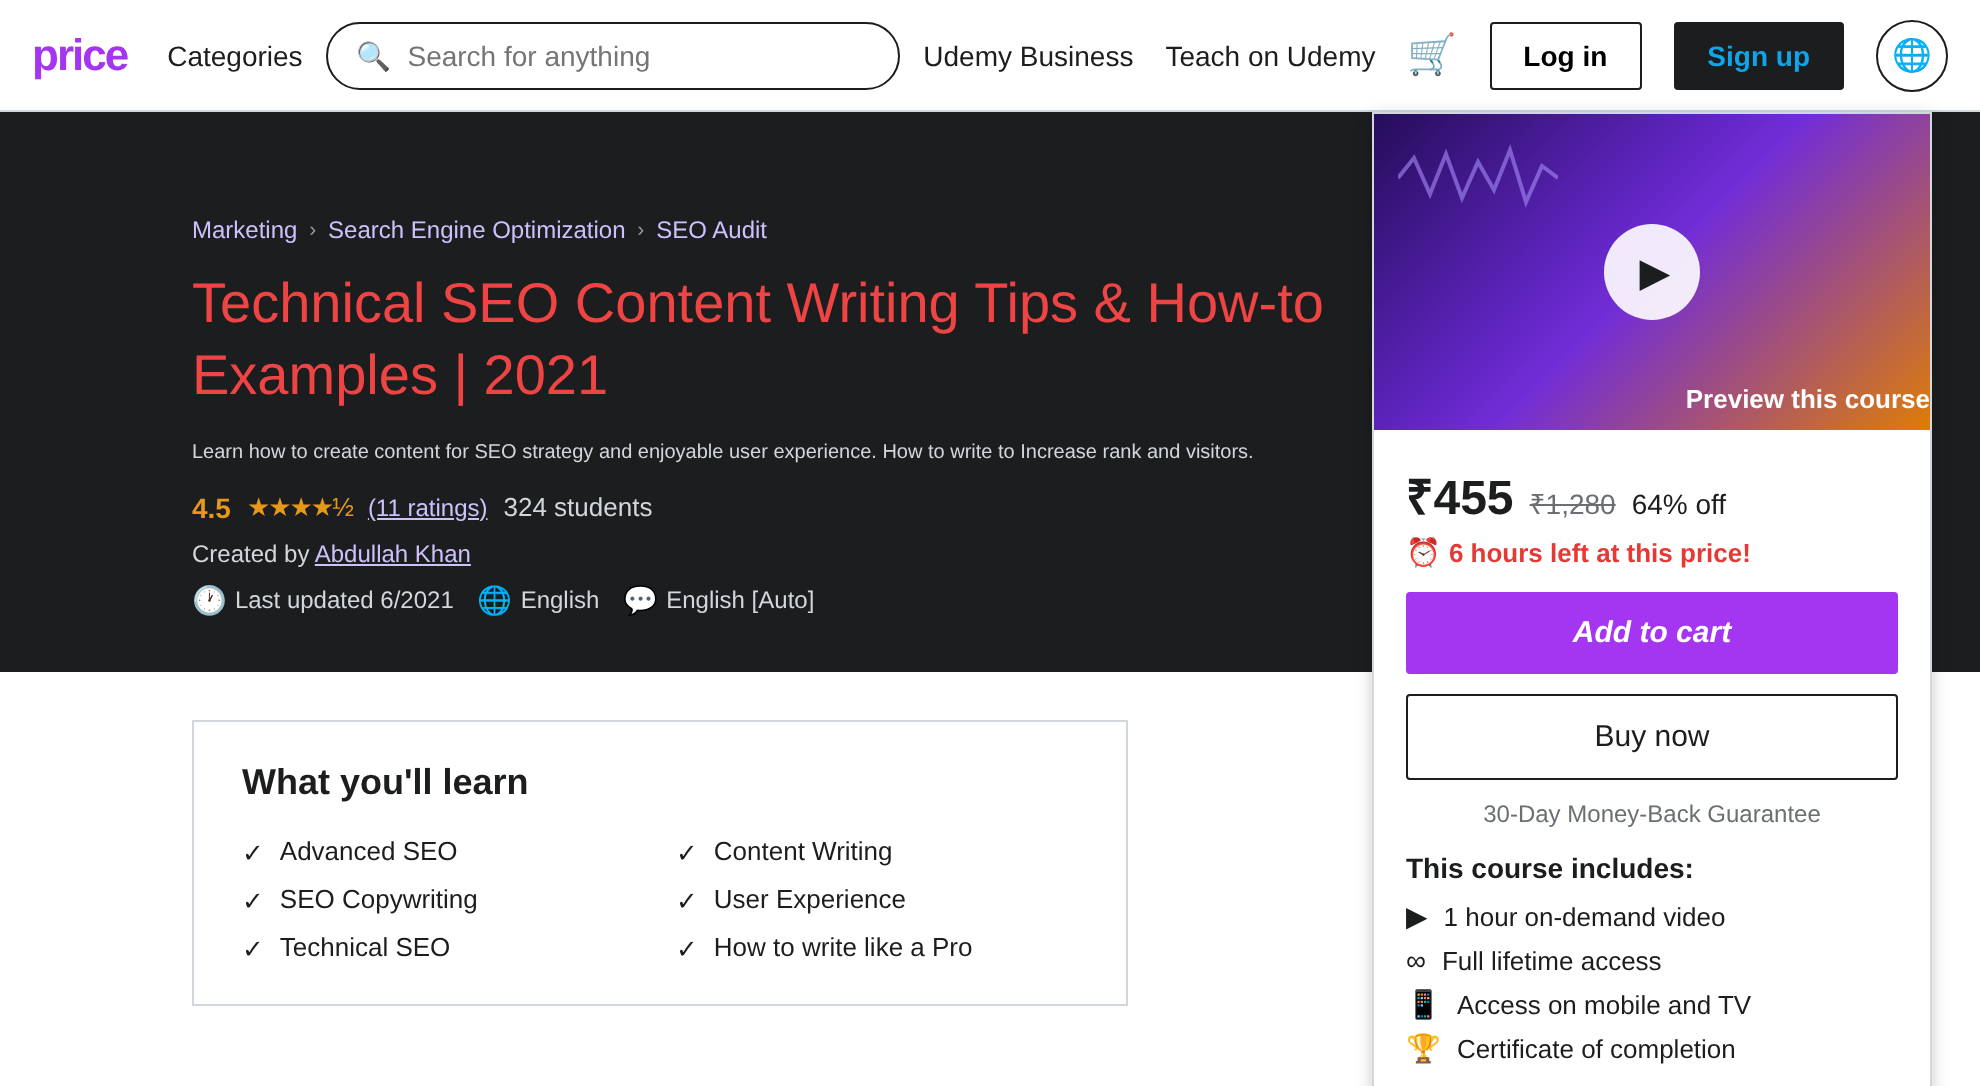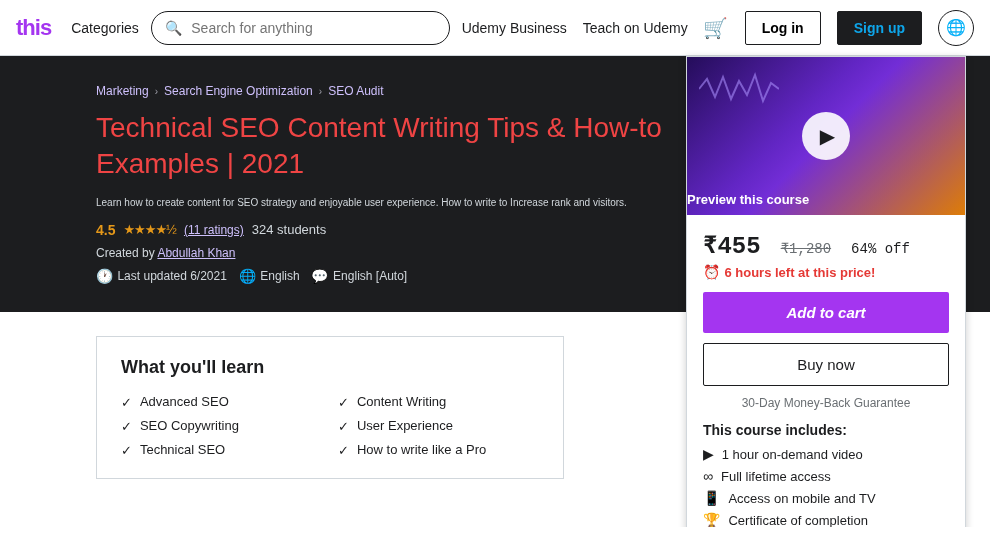--- a/index.html
+++ b/index.html
@@ -14,21 +14,21 @@
     .search-input { border: none; outline: none; width: 100%; font-size: 14px; color: #6a6f73; background: transparent; }
     .nav-right { display: flex; align-items: center; gap: 16px; margin-left: auto; }
     .nav-link { font-size: 14px; color: #1c1d1f; cursor: pointer; white-space: nowrap; font-weight: 500; }
     .cart-icon { font-size: 20px; cursor: pointer; }
     .btn-login { border: 1px solid #1c1d1f; background: #fff; padding: 8px 16px; font-size: 14px; font-weight: 700; cursor: pointer; border-radius: 2px; }
     .btn-signup { background: #1c1d1f; color: #0ea5e9; padding: 8px 16px; font-size: 14px; font-weight: 700; cursor: pointer; border: 1px solid #1c1d1f; border-radius: 2px; }
     .globe-btn { border: 1px solid #1c1d1f; background: #fff; width: 36px; height: 36px; border-radius: 50%; display: flex; align-items: center; justify-content: center; cursor: pointer; font-size: 16px; }
 
     
     .hero { background: #1c1d1f; color: #fff; padding: 28px 24px 28px 96px; display: flex; align-items: flex-start; position: relative; min-height: 220px; }
-    .hero-content { max-width: 580px; }
+    .hero-content { max-width: 580px; margin-top: 24px; }
     .breadcrumb { display: flex; align-items: center; gap: 6px; font-size: 12px; margin-bottom: 12px; }
     .breadcrumb a { color: #cec0fc; text-decoration: none; cursor: pointer; }
     .breadcrumb span { color: #9e9ea8; }
     .breadcrumb-arrow { color: #9e9ea8; font-size: 10px; }
     .course-title { font-size: 28px; font-weight: 400; line-height: 1.3; margin-bottom: 12px; color: #ef4444; }
     .course-desc { font-size: 10px; color: #d1d7dc; line-height: 1.5; margin-bottom: 12px; max-width: 560px; }
     .rating-row { display: flex; align-items: center; gap: 8px; margin-bottom: 8px; }
     .rating-num { color: #e59819; font-weight: 700; font-size: 14px; }
     .stars { color: #e59819; font-size: 13px; letter-spacing: -1px; }
     .rating-count { color: #cec0fc; font-size: 12px; text-decoration: underline; cursor: pointer; }
@@ -38,23 +38,23 @@
     .meta-row { display: flex; align-items: center; gap: 12px; font-size: 12px; color: #d1d7dc; }
     .meta-item { display: flex; align-items: center; gap: 4px; }
     .meta-icon { font-size: 14px; }
 
     
     .course-card { position: absolute; right: 24px; top: 0; width: 280px; background: #fff; border: 1px solid #d1d7dc; box-shadow: 0 2px 8px rgba(0,0,0,0.2); z-index: 10; }
     .card-preview { position: relative; width: 100%; height: 158px; background: linear-gradient(135deg, #4a1db5 0%, #7c3aed 40%, #f59e0b 100%); display: flex; align-items: center; justify-content: center; overflow: hidden; cursor: pointer; }
     .card-preview-bg { position: absolute; inset: 0; background: linear-gradient(135deg, #1e0a4a 0%, #6d28d9 50%, #d97706 100%); opacity: 0.85; }
     .play-btn { width: 48px; height: 48px; background: rgba(255,255,255,0.9); border-radius: 50%; display: flex; align-items: center; justify-content: center; font-size: 20px; position: relative; z-index: 2; cursor: pointer; }
     .play-icon { color: #1c1d1f; margin-left: 3px; }
-    .card-preview-label { position: absolute; bottom: 8px; left: 0; right: 0; text-align: left; color: #fff; font-size: 13px; font-weight: 700; z-index: 2; }
+    .card-preview-label { position: absolute; bottom: 8px; left: 0; right: 0; text-align: right; color: #fff; font-size: 13px; font-weight: 700; z-index: 2; }
     .card-body { padding: 16px; }
-    .price-row { display: flex; align-items: baseline; gap: 20px; margin-bottom: 4px; font-family: Liberation Mono, monospace; }
+    .price-row { display: flex; align-items: baseline; gap: 8px; margin-bottom: 4px; }
     .price-current { font-size: 24px; font-weight: 700; color: #1c1d1f; }
     .price-original { font-size: 14px; color: #6a6f73; text-decoration: line-through; }
     .price-discount { font-size: 14px; color: #1c1d1f; font-weight: 500; }
     .timer-row { display: flex; align-items: center; gap: 4px; font-size: 13px; color: #e53935; font-weight: 600; margin-bottom: 12px; }
     .timer-icon { font-size: 14px; }
     .btn-add-cart { width: 100%; background: #a435f0; color: #fff; border: none; padding: 12px; font-size: 15px; font-weight: 700; cursor: pointer; border-radius: 2px; margin-bottom: 10px; font-style: italic; }
     .btn-buy { width: 100%; background: #fff; color: #1c1d1f; border: 1px solid #1c1d1f; padding: 12px; font-size: 15px; font-weight: 400; cursor: pointer; border-radius: 2px; margin-bottom: 10px; }
     .guarantee { text-align: center; font-size: 12px; color: #6a6f73; margin-bottom: 12px; }
     .includes-title { font-size: 14px; font-weight: 700; color: #1c1d1f; margin-bottom: 8px; }
     .includes-list { list-style: none; display: flex; flex-direction: column; gap: 6px; }
@@ -74,21 +74,21 @@
     
     .section-title { font-size: 20px; font-weight: 700; color: #1c1d1f; margin-bottom: 12px; }
 
     
     .waveform { position: absolute; top: 12px; left: 12px; z-index: 1; opacity: 0.6; }
   </style>
 </head>
 <body>
 
 <nav class="navbar">
-  <div class="logo">this</div>
+  <div class="logo">price</div>
   <span class="nav-categories">Categories</span>
   <div class="search-bar">
     <span class="search-icon">🔍</span>
     <input class="search-input" type="text" placeholder="Search for anything" style="">
   </div>
   <div class="nav-right">
     <span class="nav-link">Udemy Business</span>
     <span class="nav-link">Teach on Udemy</span>
     <span class="cart-icon">🛒</span>
     <button class="btn-login">Log in</button>

